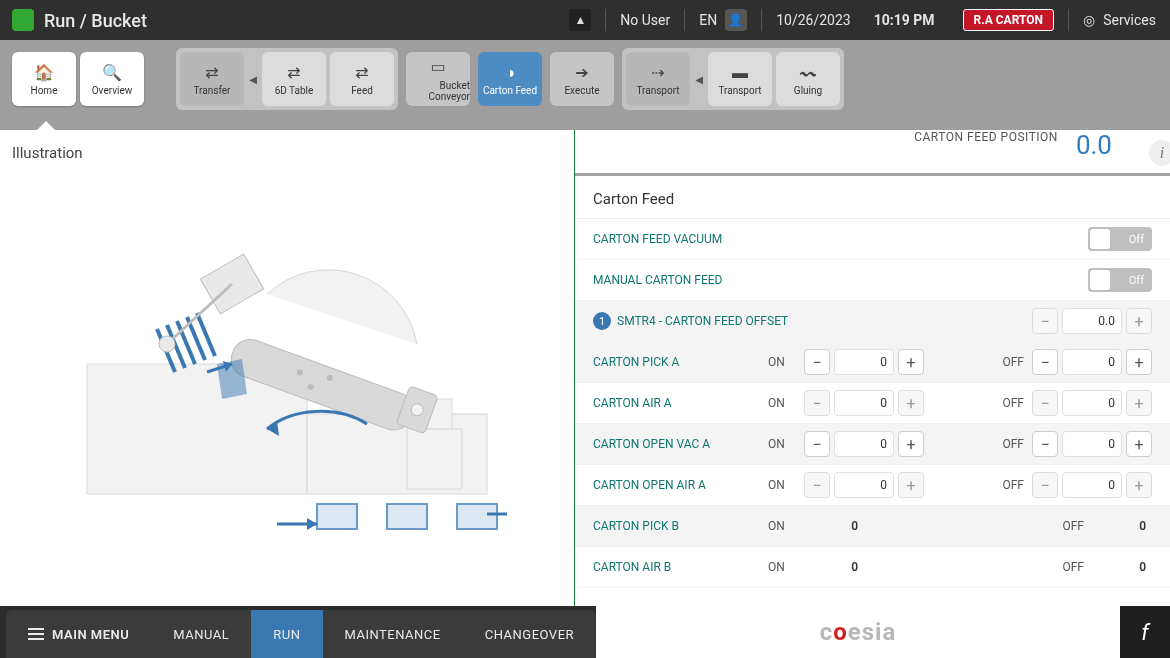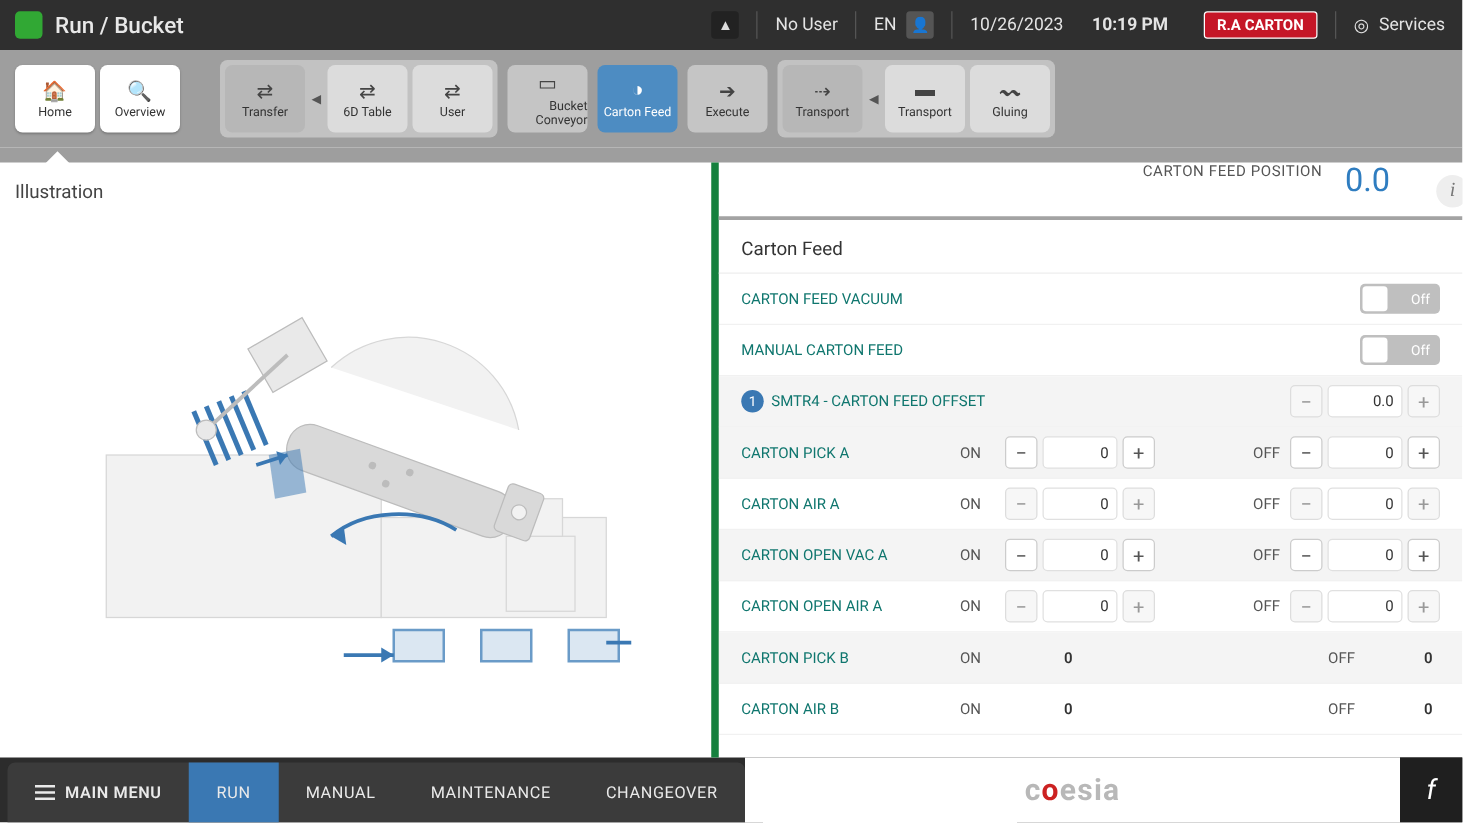--- a/index.html
+++ b/index.html
@@ -32,21 +32,21 @@
 .ribbon .ico { width:22px; height:20px; display:flex; align-items:center; justify-content:center; font-size:16px; color:#444; }
 .ribbon .btn.active .ico { color:#fff; }
 .ribbon .btn span { font-size:10px; line-height:1.1; text-align:right; }
 
 
 .tail { height:12px; position:relative; background:#9e9e9e; }
 .tail::after { content:""; position:absolute; left:36px; bottom:-1px; width:0; height:0; border-left:10px solid transparent; border-right:10px solid transparent; border-bottom:10px solid #fff; }
 
 
 .content { display:flex; height: calc(100% - 40px - 78px - 12px - 52px); }
-.left { width:575px; border-right:6px solid #15803d; padding: 14px 12px; position:relative; }
+.left { width:575px; border-right:1px solid #15803d; padding: 14px 12px; position:relative; }
 .left h3 { font-size:15px; color:#444; font-weight:400; margin-bottom:8px; }
 .illus-wrap { width:100%; height: calc(100% - 30px); display:flex; align-items:center; justify-content:center; }
 
 .right { flex:1; position:relative; padding: 0; }
 .right .hdr { height: 46px; display:flex; justify-content:flex-end; gap: 18px; padding: 0 20px; border-bottom: 3px solid #a3a3a3; }
 .right .hdr .lbl { text-transform:uppercase; font-size:12px; color:#555; letter-spacing:.5px; }
 .right .hdr .val { font-size:26px; color:#2f7dc0; font-weight:400; }
 .right .info { position:absolute; right:-5px; top:10px; width:26px; height:26px; border-radius:50%; background:#eee; display:flex; align-items:center; justify-content:center; font-style:italic; font-family:serif; color:#777; }
 
 .right .section-title { font-size:15px; color:#333; padding: 14px 18px 10px; border-bottom:1px solid #eee; }
@@ -136,21 +136,21 @@
       <div class="ico">⇄</div>
       <span>Transfer</span>
     </div>
     <div class="arrow-sep">◀</div>
     <div class="btn gray2">
       <div class="ico">⇄</div>
       <span>6D Table</span>
     </div>
     <div class="btn gray2">
       <div class="ico">⇄</div>
-      <span>User</span>
+      <span>Feed</span>
     </div>
   </div>
   <div class="btn light">
     <div class="ico">▭</div>
     <span>Bucket Conveyor</span>
   </div>
   <div class="btn active">
     <div class="ico">◑</div>
     <span>Carton Feed</span>
   </div>
@@ -370,25 +370,25 @@
 <div class="bottombar">
   <div class="section" style="background:#3b3b3b; border-radius:6px 6px 0 0; margin:4px 0 0 6px">
     <div class="tab menu">
       <span class="ham">
           <span></span>
           <span></span>
           <span></span>
         </span>
       <span>MAIN MENU</span>
     </div>
+    <div class="tab">
+        <span>MANUAL</span>
+      </div>
     <div class="tab active">
         <span>RUN</span>
-      </div>
-    <div class="tab">
-        <span>MANUAL</span>
       </div>
     <div class="tab">
         <span>MAINTENANCE</span>
       </div>
     <div class="tab">
         <span>CHANGEOVER</span>
       </div>
   </div>
   <div class="mid">
     <span class="logo">

